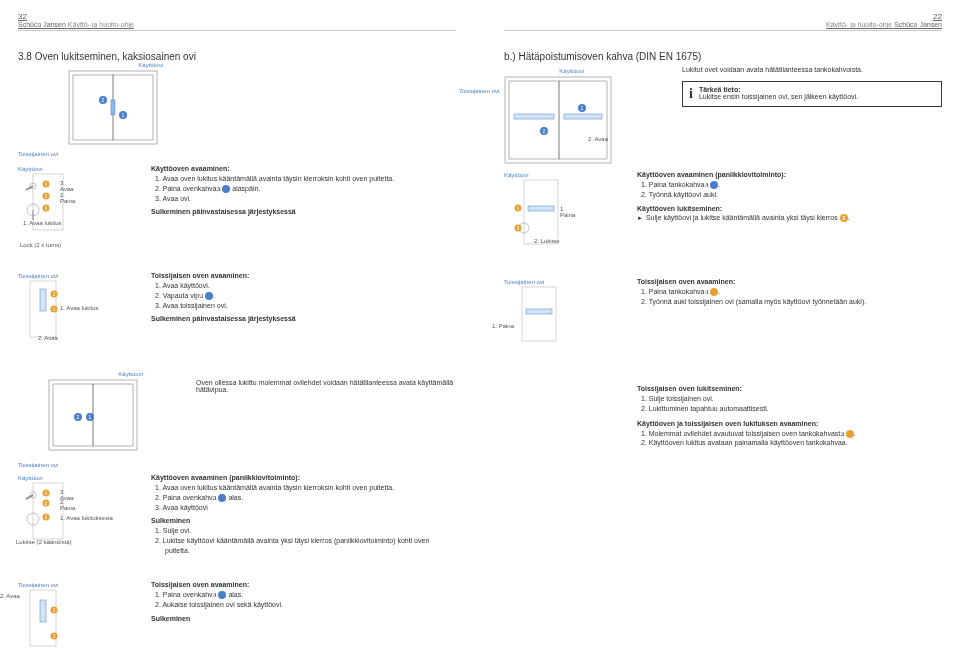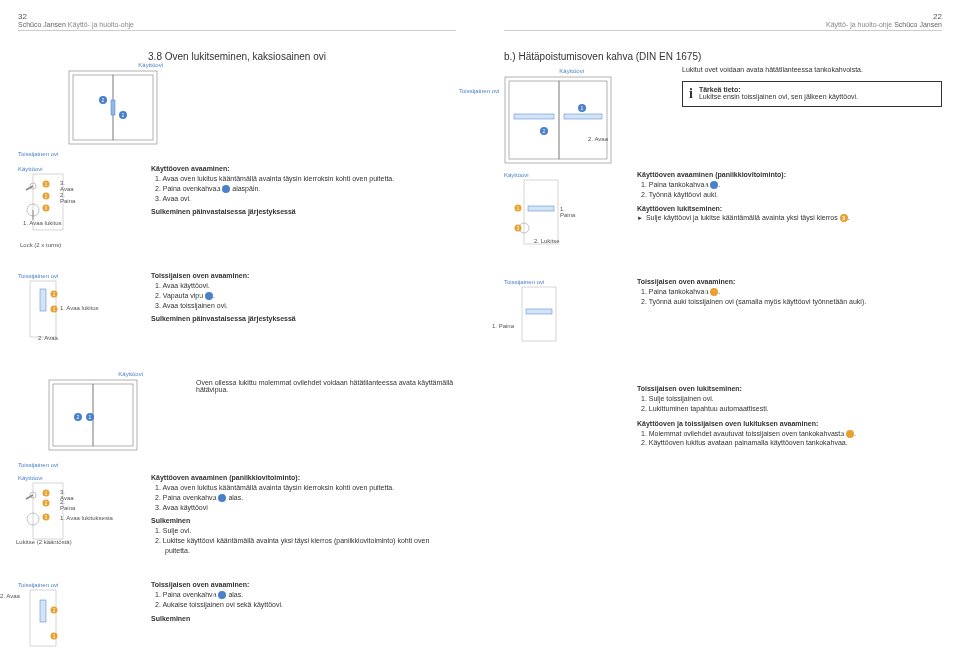--- a/index.html
+++ b/index.html
@@ -8,26 +8,26 @@
       font-size: 7px;
       color: #333;
       background: #fff;
       width: 960px;
       height: 655px;
       display: flex;
     }
     .page { width: 480px; height: 655px; padding: 12px 18px; position: relative; }
     .page-left { padding-right: 24px; }
     .page-right { padding-left: 24px; }
-    .header { display: flex; justify-content: space-between; align-items: flex-start; font-size: 7px; color: #666; margin-bottom: 20px; border-bottom: 0.5px solid #ccc; padding-bottom: 2px;}
+    .header { display: flex; justify-content: space-between; align-items: flex-start; font-size: 7px; color: #666; margin-bottom: 20px; border-bottom: 0.5px solid #ccc; padding-bottom: 2px; text-decoration: underline;}
     .header-right { text-align: right; }
     .page-num { font-size: 8px; color:#555;}
     .brand { font-weight: 500; }
     .subbrand { color: #888; }
-    .section-title { font-size: 10px; color: #333; margin: 20px 0 8px; font-weight: normal; text-align: center;}
+    .section-title { font-size: 10px; color: #333; margin: 20px 0 8px; font-weight: normal;}
     .row { display: flex; gap: 18px; margin-bottom: 10px; }
     .col-diagram { flex: 0 0 115px; }
     .col-text { flex: 1; }
     .diagram-window { position: relative; width: 90px; height: 85px; }
     .blue-label { color: #4a7fc9; font-size: 6px; position: absolute; white-space: nowrap; }
     .door-diag { position: relative; width: 60px; height: 90px; }
     .orange { color: #e8a030; }
     .instr-title { font-weight: bold; font-size: 7px; margin-bottom: 2px; }
     .instr-list { margin-left: 4px; margin-bottom: 5px; }
     .instr-list li { list-style: none; text-indent: -10px; padding-left: 10px; line-height: 1.4; }

